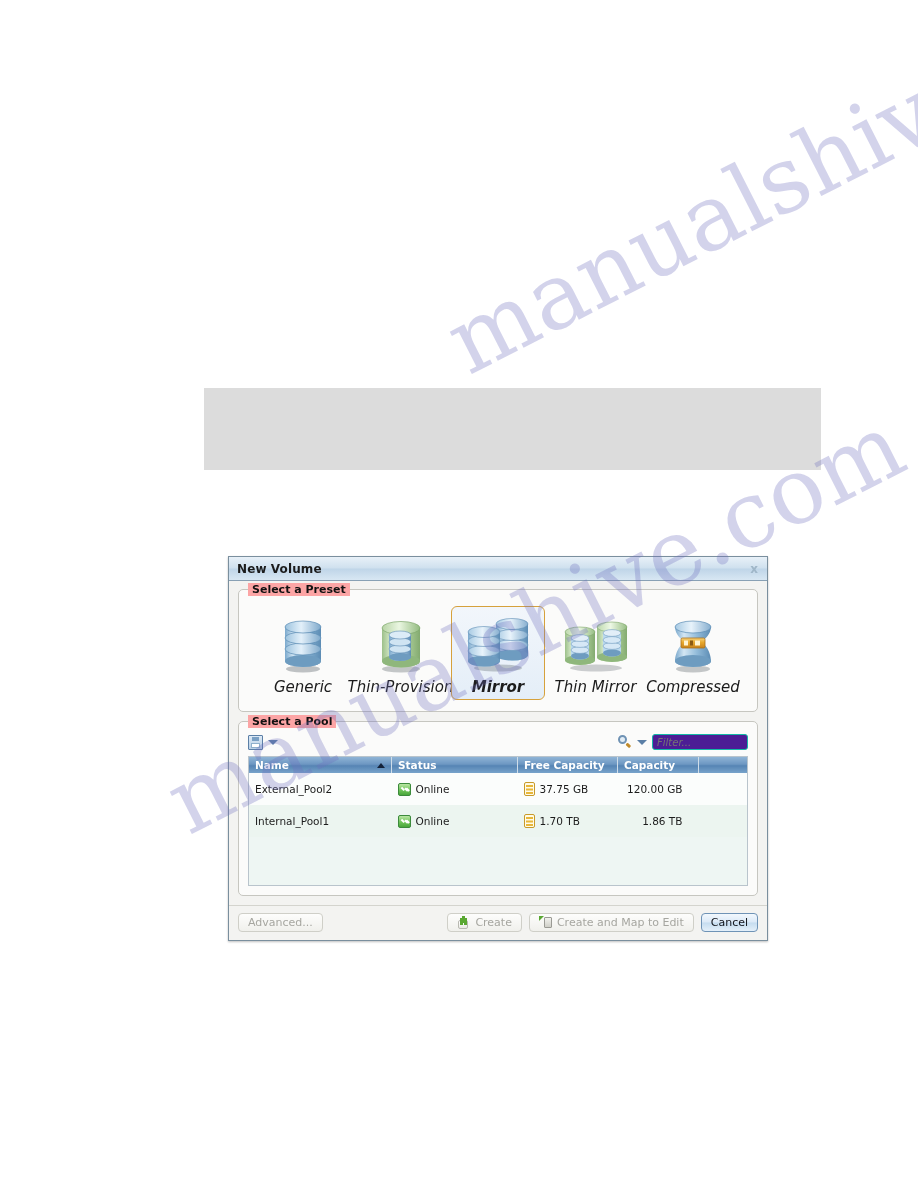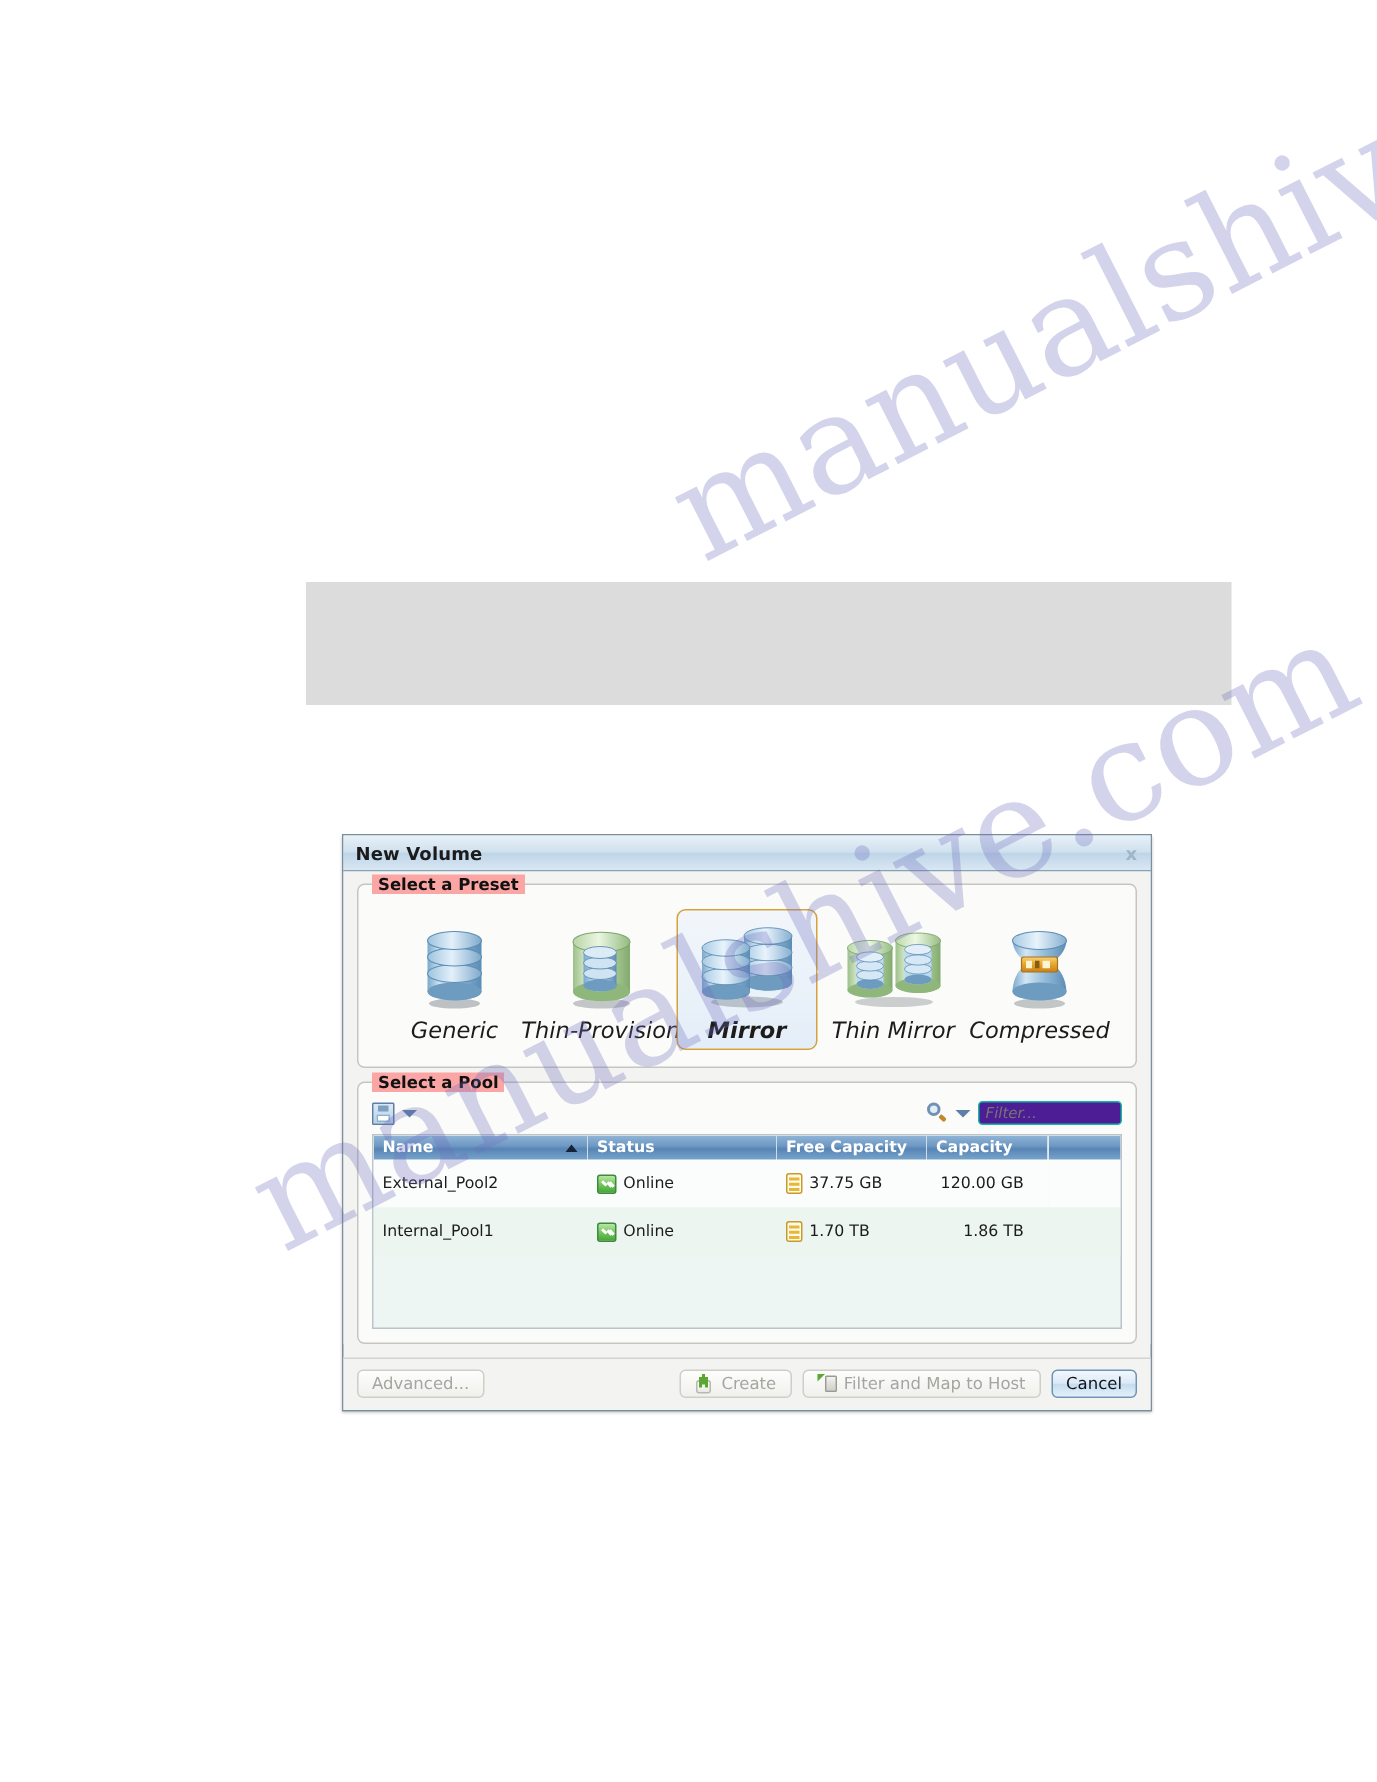--- a/index.html
+++ b/index.html
@@ -705,19 +705,19 @@
 
   <div class="footer">
     <span class="btn btn-disabled">Advanced...</span>
     <div class="footer-right">
       <span class="btn btn-disabled">
         <span class="ico-create"></span>
         <span>Create</span>
       </span>
       <span class="btn btn-disabled">
         <span class="ico-maphost"></span>
-        <span>Filter and Map to Host</span>
+        <span>Create and Map to Edit</span>
       </span>
       <span class="btn btn-blue">Cancel</span>
     </div>
   </div>
 
 </div>
 
 </body></html>

